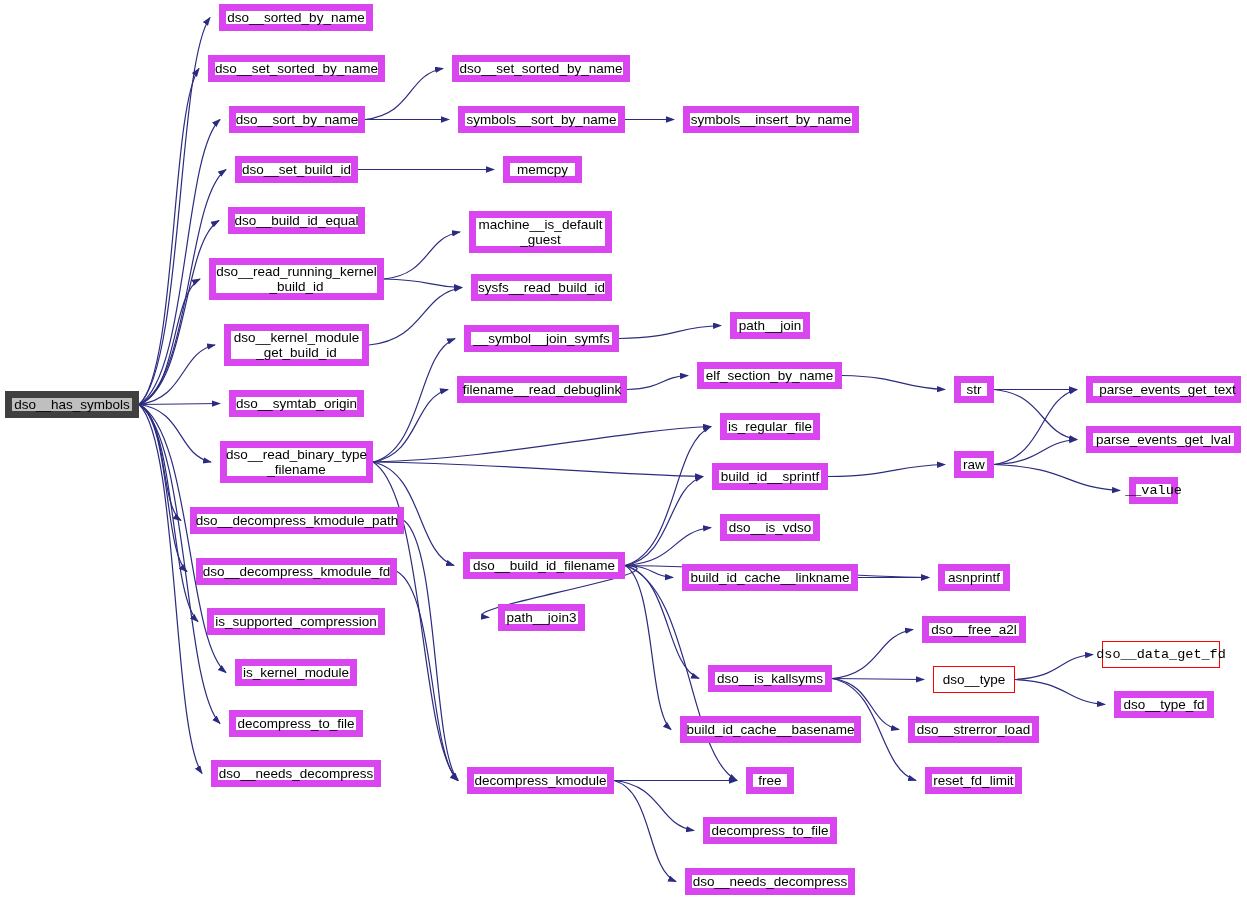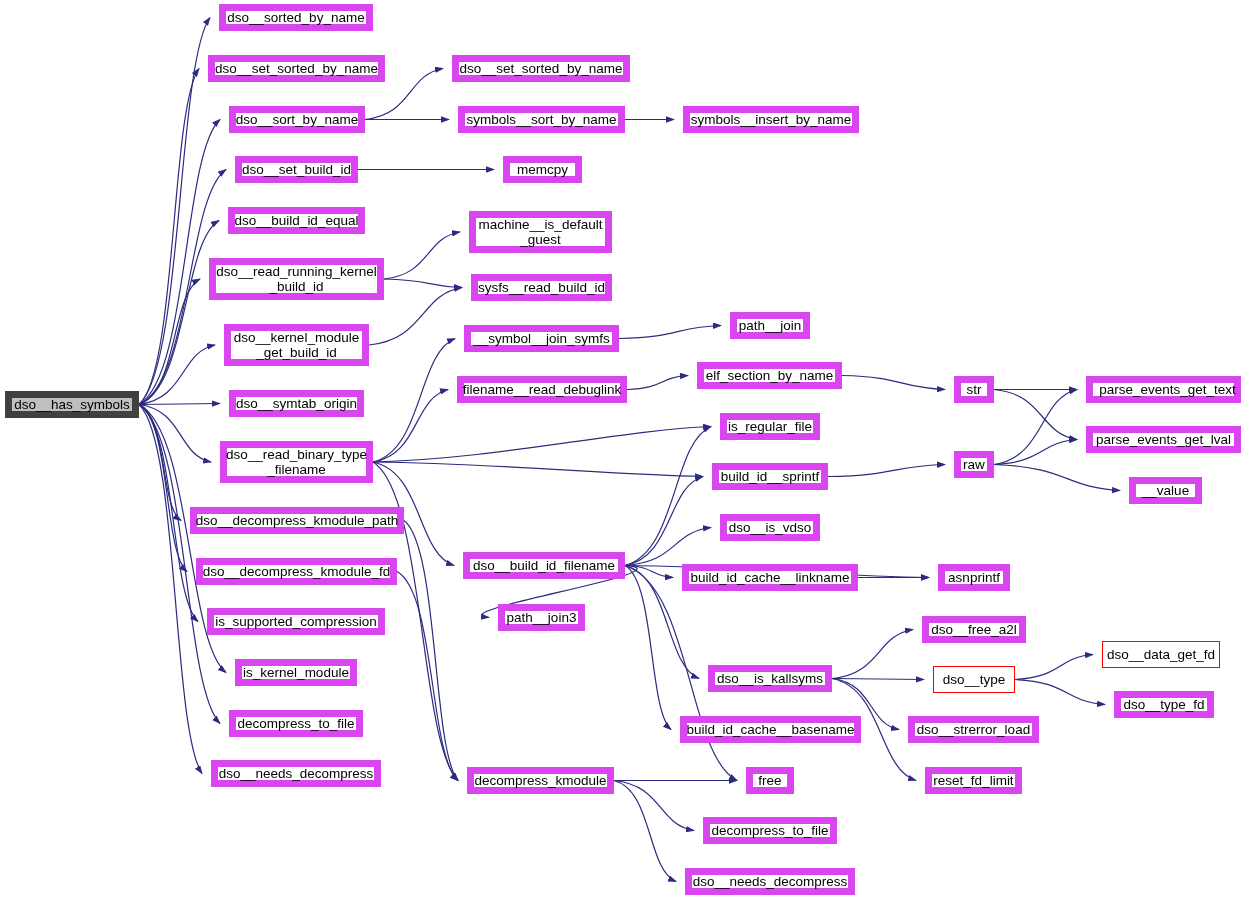--- a/index.html
+++ b/index.html
@@ -136,22 +136,22 @@
       <div class="node" style="left: 682px; top: 564px; width: 176px; height: 27px;"><span>build_id_cache__linkname</span></div>
       <div class="node" style="left: 708px; top: 665px; width: 124px; height: 27px;"><span>dso__is_kallsyms</span></div>
       <div class="node" style="left: 680px; top: 716px; width: 181px; height: 27px;"><span>build_id_cache__basename</span></div>
       <div class="node" style="left: 746px; top: 767px; width: 48px; height: 27px;"><span>free</span></div>
       <div class="node" style="left: 703px; top: 817px; width: 134px; height: 27px;"><span>decompress_to_file</span></div>
       <div class="node" style="left: 685px; top: 868px; width: 170px; height: 27px;"><span>dso__needs_decompress</span></div>
       <div class="node" style="left: 954px; top: 376px; width: 40px; height: 27px;"><span>str</span></div>
       <div class="node" style="left: 954px; top: 451px; width: 40px; height: 27px;"><span>raw</span></div>
       <div class="node" style="left: 1086px; top: 376px; width: 155px; height: 27px; padding-left: 8px;"><span>parse_events_get_text</span></div>
       <div class="node" style="left: 1086px; top: 426px; width: 155px; height: 27px;"><span>parse_events_get_lval</span></div>
-      <div class="node" style="left: 1129px; top: 477px; width: 73px; height: 27px;"><span>__value</span></div>
+      <div class="node" style="left: 1129px; top: 477px; width: 49px; height: 27px; font-family: Liberation Mono, monospace;"><span>__value</span></div>
       <div class="node" style="left: 938px; top: 564px; width: 72px; height: 27px;"><span>asnprintf</span></div>
       <div class="node" style="left: 922px; top: 616px; width: 104px; height: 27px;"><span>dso__free_a2l</span></div>
       <div class="node alert" style="left: 933px; top: 666px; width: 82px; height: 27px;"><span>dso__type</span></div>
       <div class="node" style="left: 908px; top: 716px; width: 131px; height: 27px;"><span>dso__strerror_load</span></div>
       <div class="node" style="left: 925px; top: 767px; width: 97px; height: 27px;"><span>reset_fd_limit</span></div>
-      <div class="node alert" style="left: 1102px; top: 641px; width: 118px; height: 27px;"><span>dso__data_get_fd</span></div>
+      <div class="node alert" style="left: 1102px; top: 641px; width: 118px; height: 27px; font-family: Liberation Mono, monospace;"><span>dso__data_get_fd</span></div>
       <div class="node" style="left: 1114px; top: 691px; width: 100px; height: 27px;"><span>dso__type_fd</span></div>
     </div>
 </div>
 
 </body></html>

